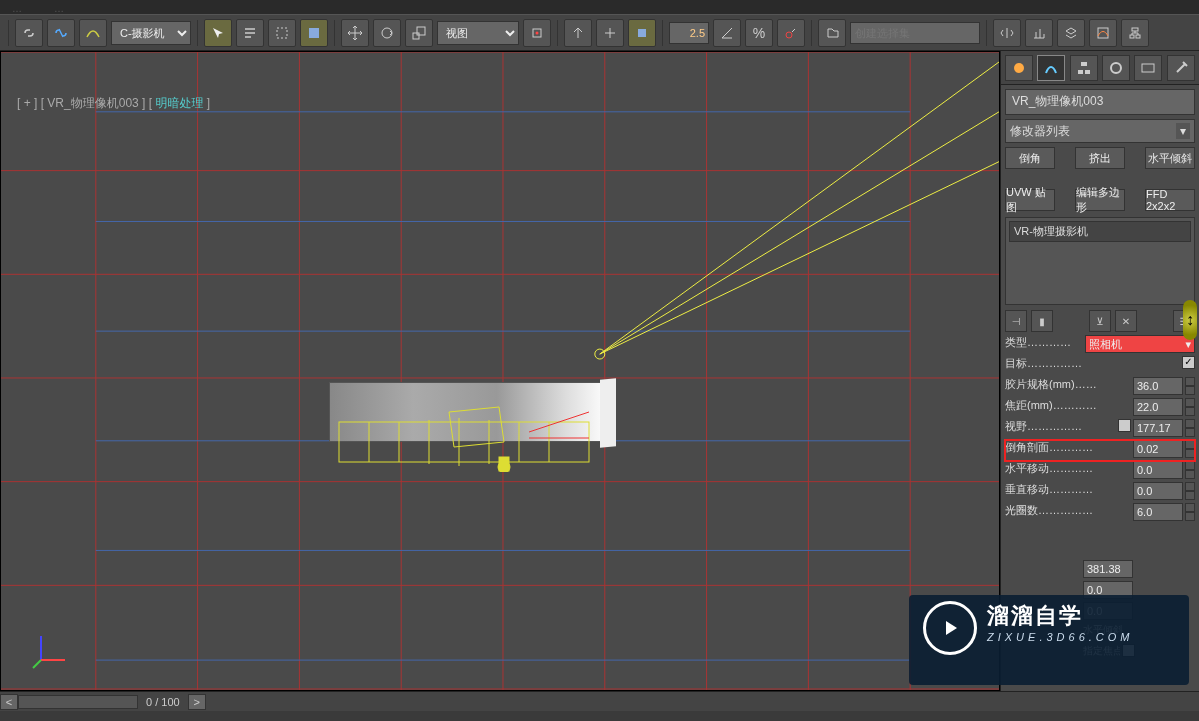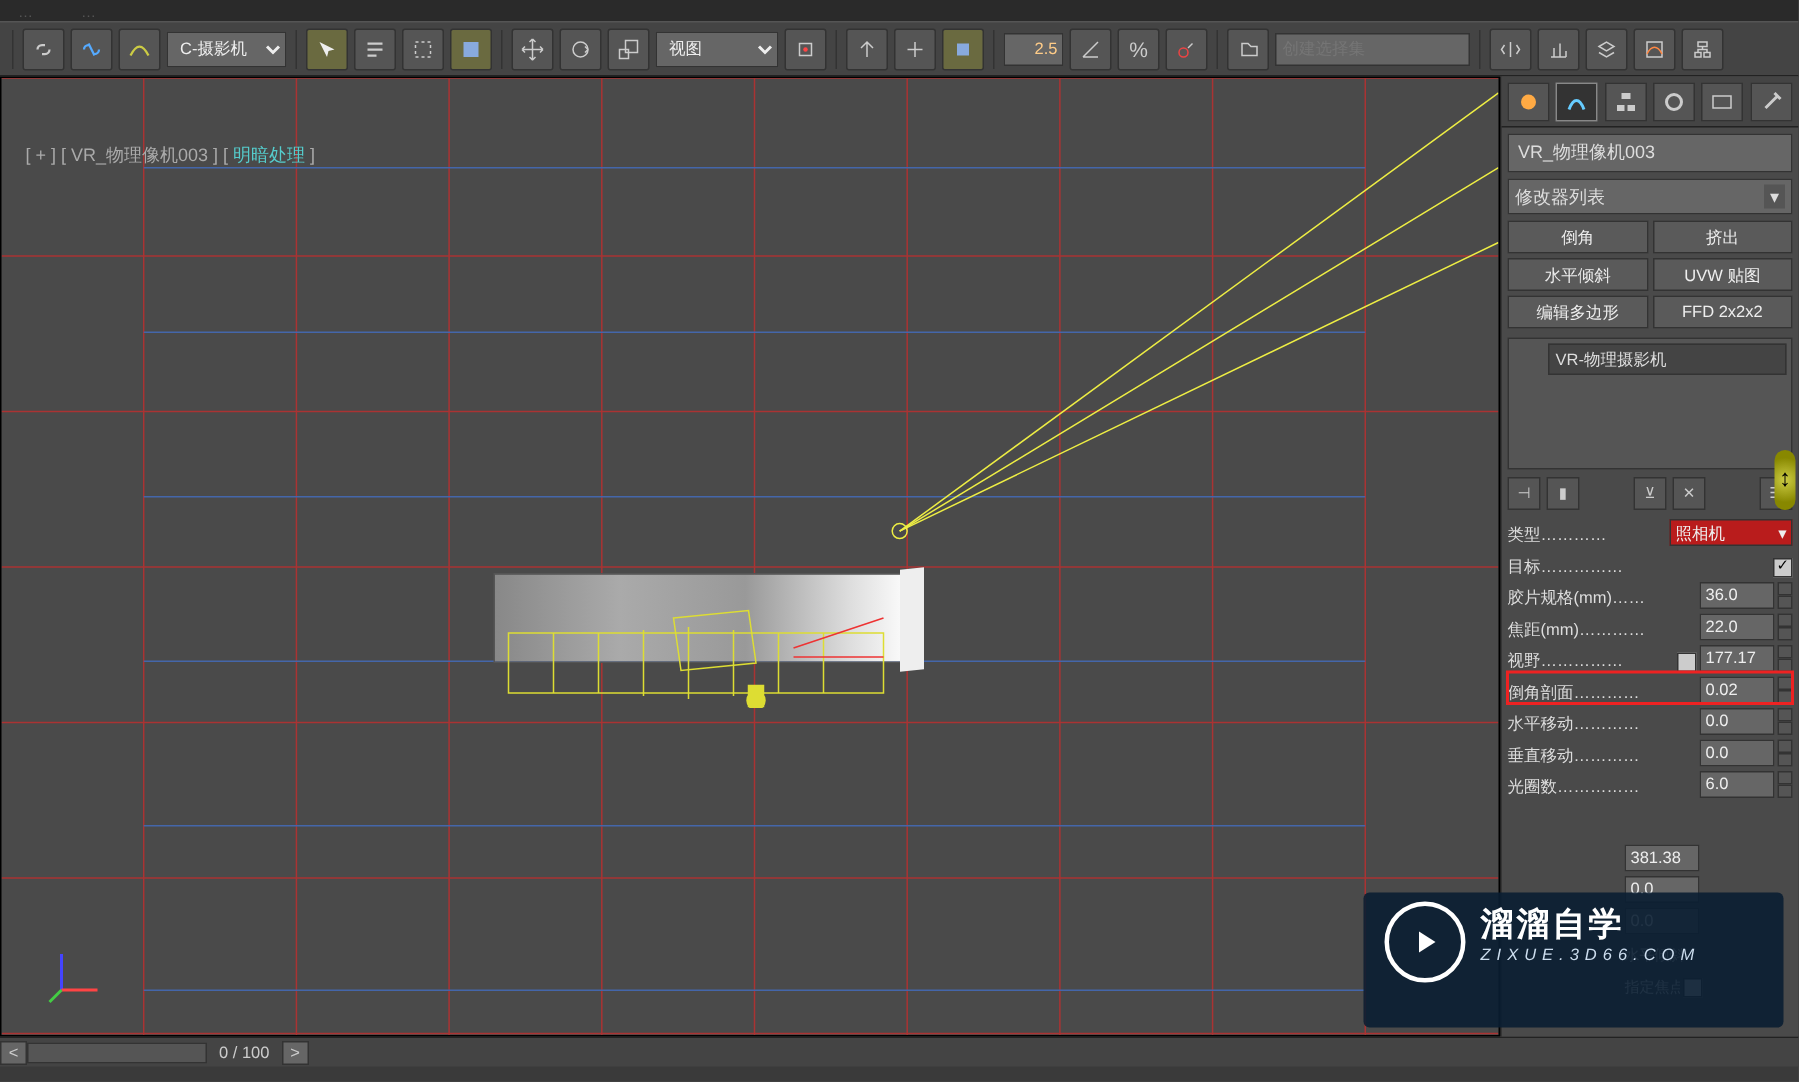--- a/index.html
+++ b/index.html
@@ -32,37 +32,37 @@
   .axis { position: absolute; left: 30px; bottom: 20px; width: 40px; height: 40px; }
 
   
   .panel { width: 199px; background: #4a4a4a; border-left: 1px solid #222; display: flex; flex-direction: column; }
   .panel-tabs { height: 34px; display: flex; align-items: center; justify-content: space-around; background: #444; border-bottom: 1px solid #222; padding: 0 4px; gap: 4px;}
   .ptab { width: 28px; height: 26px; background: #555; border: 1px solid #333; display:flex; align-items:center; justify-content:center; cursor:pointer;}
   .ptab.active { background: #333; border-color: #888; }
   .obj-name { height: 26px; background: #666; color: #ddd; border: 1px solid #333; margin: 4px; padding: 3px 6px; font-size: 12px; }
   .mod-select { height: 24px; background: #666; color: #ddd; border: 1px solid #333; margin: 0 4px 4px 4px; display:flex; align-items:center; justify-content:space-between; padding: 0 4px; font-size:12px;}
   .mod-select .arrow { background:#555; width:14px; height:16px; display:flex;align-items:center;justify-content:center;}
-  .mod-grid { display: grid; grid-template-columns: 1fr 1fr; gap: 3px; padding: 0 4px 4px 4px; }
+  .mod-grid { display: grid; grid-template-columns: 1fr 1fr 1fr; gap: 20px; padding: 0 4px 4px 4px; }
   .mod-btn { height: 22px; background: #5a5a5a; border: 1px solid #333; color: #eee; font-size: 11px; display:flex;align-items:center;justify-content:center; cursor:pointer;}
   .stack { margin: 2px 4px; height: 88px; background: #555; border: 1px solid #333; padding: 3px; overflow: auto;}
-  .stack-item { background: #444; color: #ddd; padding: 2px 4px; font-size: 11px; border:1px solid #333;margin-left:23px;}
+  .stack-item { background: #444; color: #ddd; padding: 2px 4px; font-size: 11px; border:1px solid #333;}
   .stack-toolbar { display:flex; gap:4px; padding: 3px 4px; justify-content:space-between;}
   .stack-toolbar .sbtn { width:22px;height:22px;background:#555;border:1px solid #333; font-size:10px; display:flex;align-items:center;justify-content:center;}
 
   .rollout { padding: 0 4px; font-size: 11px; }
-  .param-row { display:flex; align-items:flex-end; height: 21px; gap:2px; }
+  .param-row { display:flex; align-items:flex-start; height: 21px; gap:2px; }
   .param-row.hl { outline: 2px solid #e22; outline-offset: -1px; }
   .param-label { flex: 1; color: #ddd; white-space: nowrap; overflow:hidden; }
   .param-chk { width:13px;height:13px;background:#ccc;border:1px solid #333; }
   .param-chk.checked::after { content:'✓'; color:#000; font-size:10px; display:block; line-height:10px; text-align:center;}
   .param-val { width: 50px; height: 18px; background:#666; border:1px solid #333; color:#eee; text-align:left; padding: 0 3px; font-size:11px; display:flex; align-items:center;}
   .param-spin { width:10px; height:18px; display:flex; flex-direction:column;}
   .param-spin div{flex:1;background:#555;border:1px solid #333;}
-  .param-select { width:82px; height:18px; background:#b91c1c; border:1px solid #333; color:#eee; font-size:11px; padding:0 3px; display:flex; align-items:center; justify-content:space-between;}
+  .param-select { width:110px; height:18px; background:#ef4444; border:1px solid #333; color:#eee; font-size:11px; padding:0 3px; display:flex; align-items:center; justify-content:space-between;}
 
   
   .watermark { position:absolute; right:10px; bottom:36px; width:280px; height:90px; background: rgba(10,30,50,.9); border-radius:4px; display:flex; align-items:flex-start; gap:10px; padding: 6px 14px; color:#fff; z-index:20;}
   .wm-logo { width:54px; height:54px; border:3px solid #fff; border-radius:50%; display:flex;align-items:center;justify-content:center;}
   .wm-logo svg { width:24px; height:24px; }
   .wm-text-main { font-size: 22px; font-weight: 600; letter-spacing: 2px;}
   .wm-text-sub { font-size: 11px; letter-spacing: 4px; color:#cde;font-style:italic; }
 
   .scroll-handle { position:absolute; right:2px; top:300px; width:14px; height:40px; background: radial-gradient(circle at 50% 50%, #cc4 0%, #880 70%); border-radius:7px; z-index:15;}
   .scroll-handle::after{content:'↕';position:absolute;inset:0;color:#000;font-size:16px;display:flex;align-items:center;justify-content:center;font-weight:bold;}

